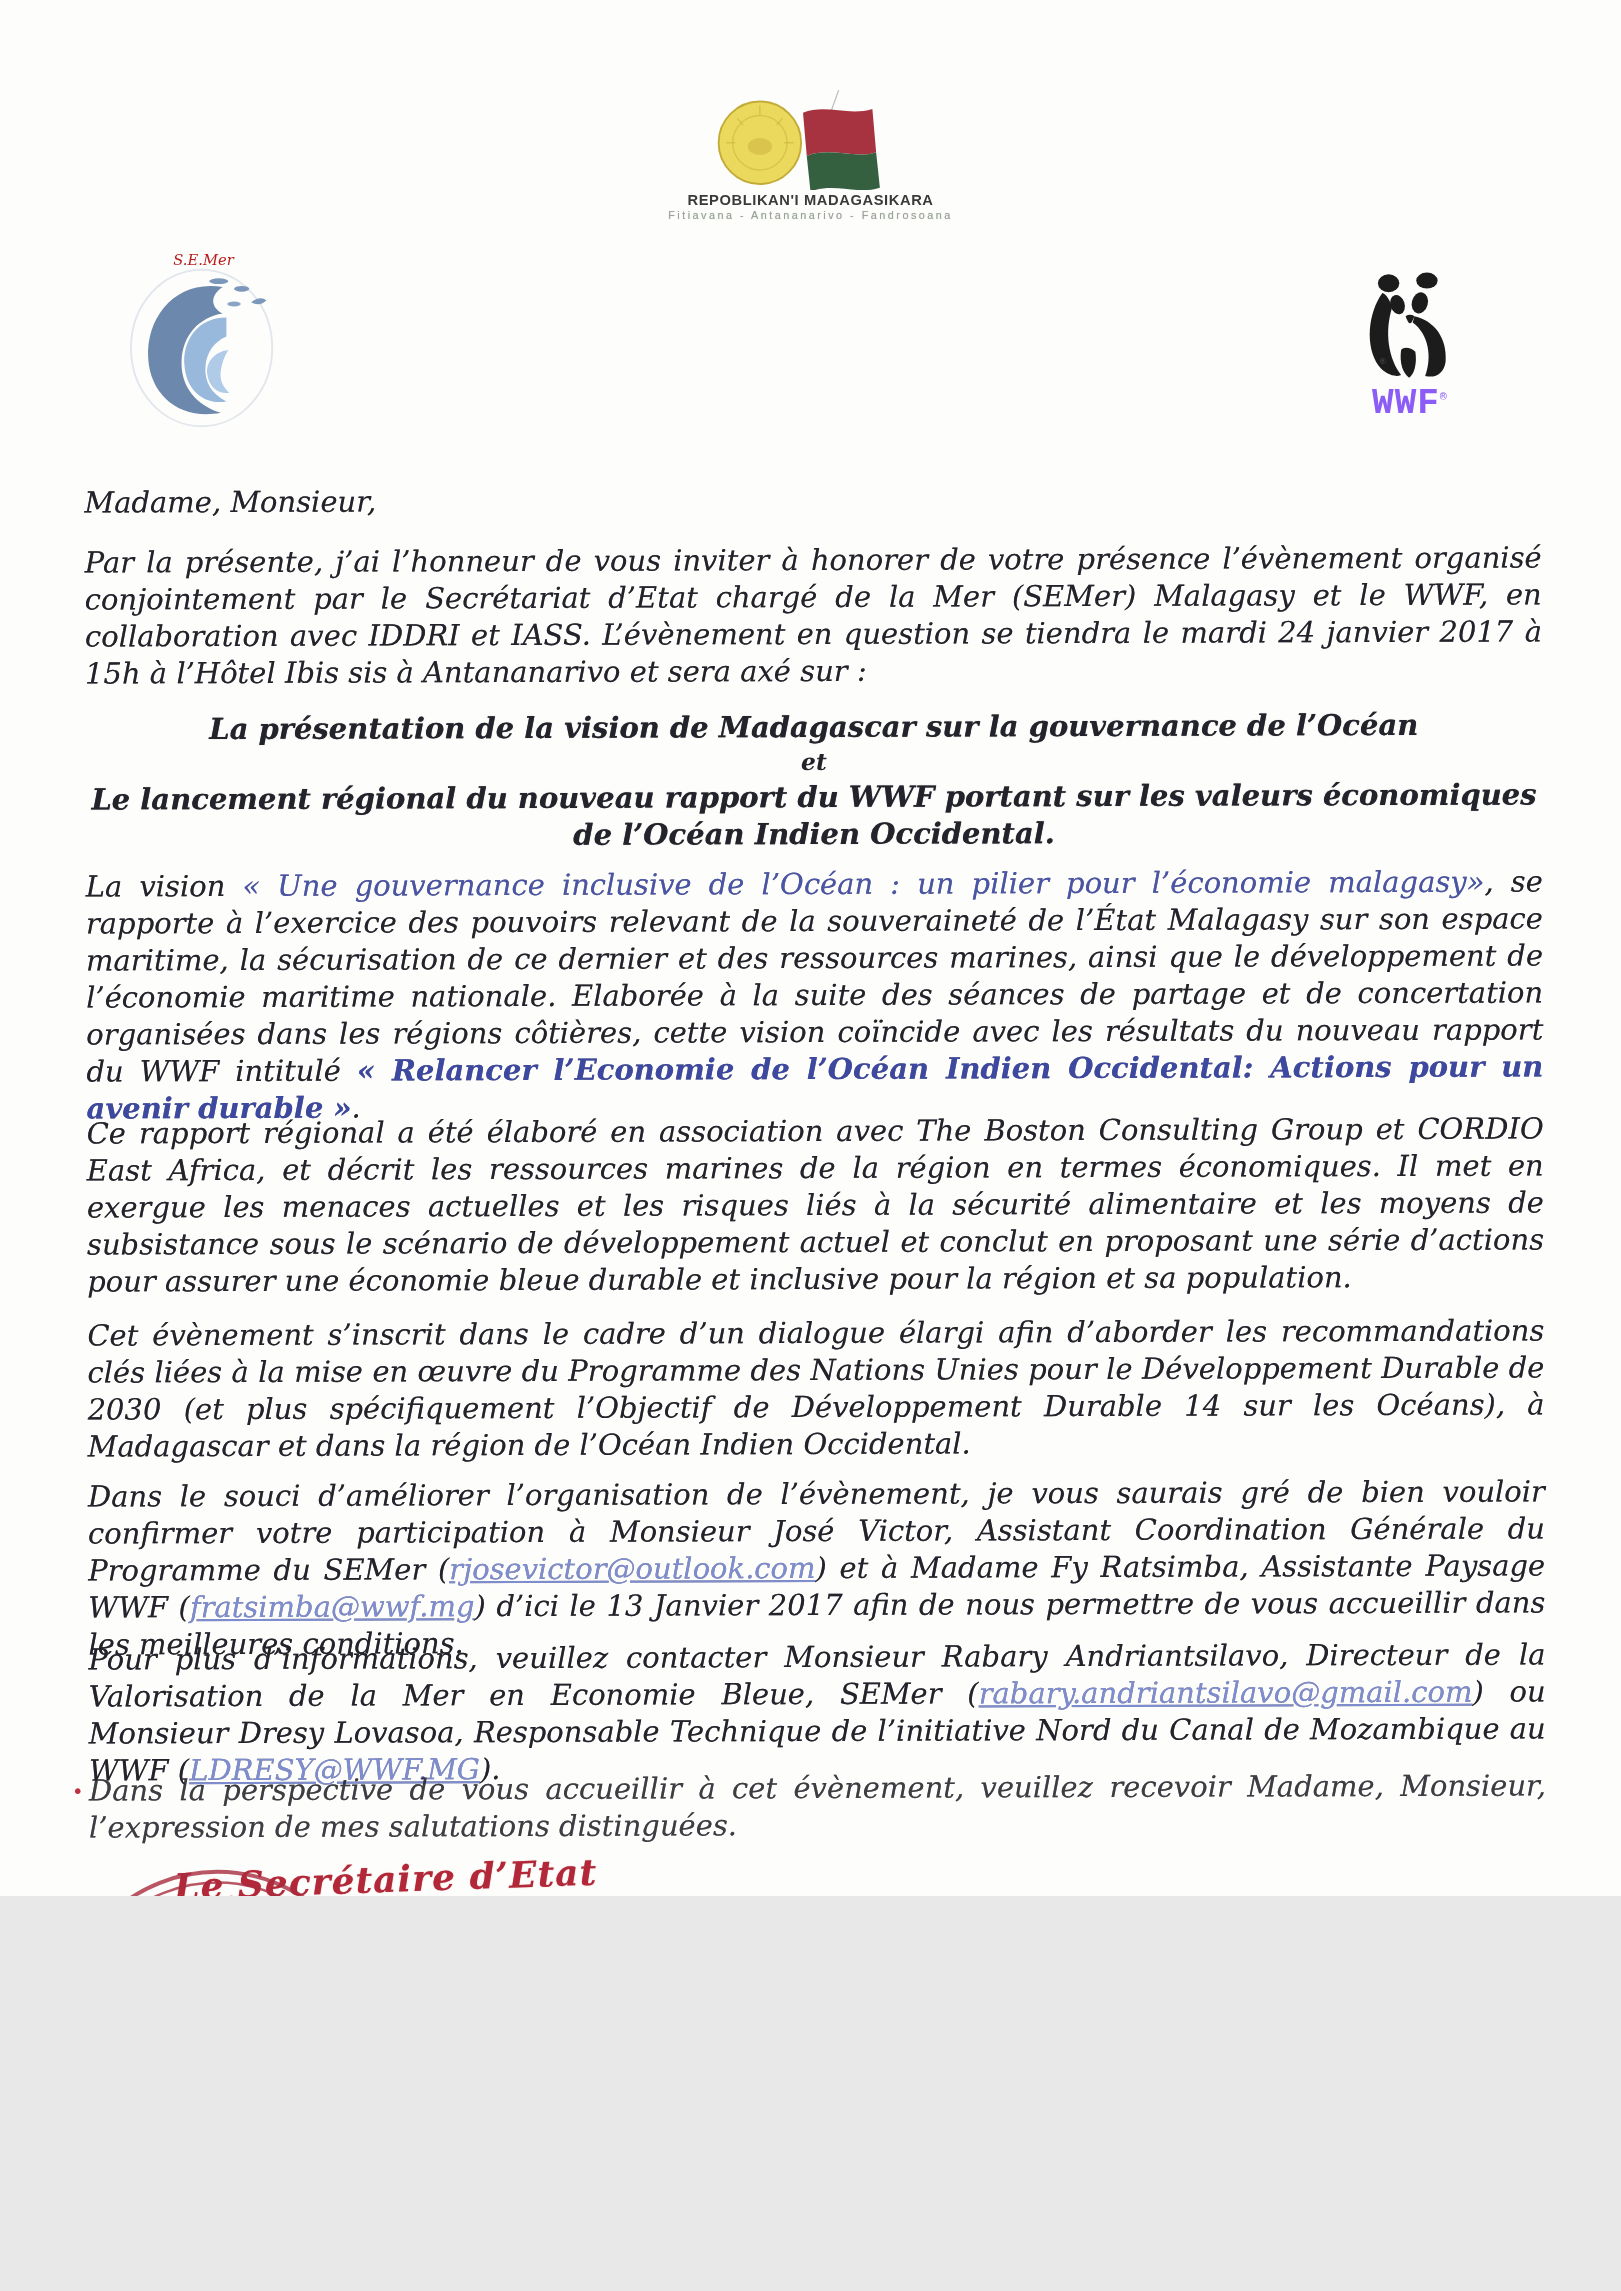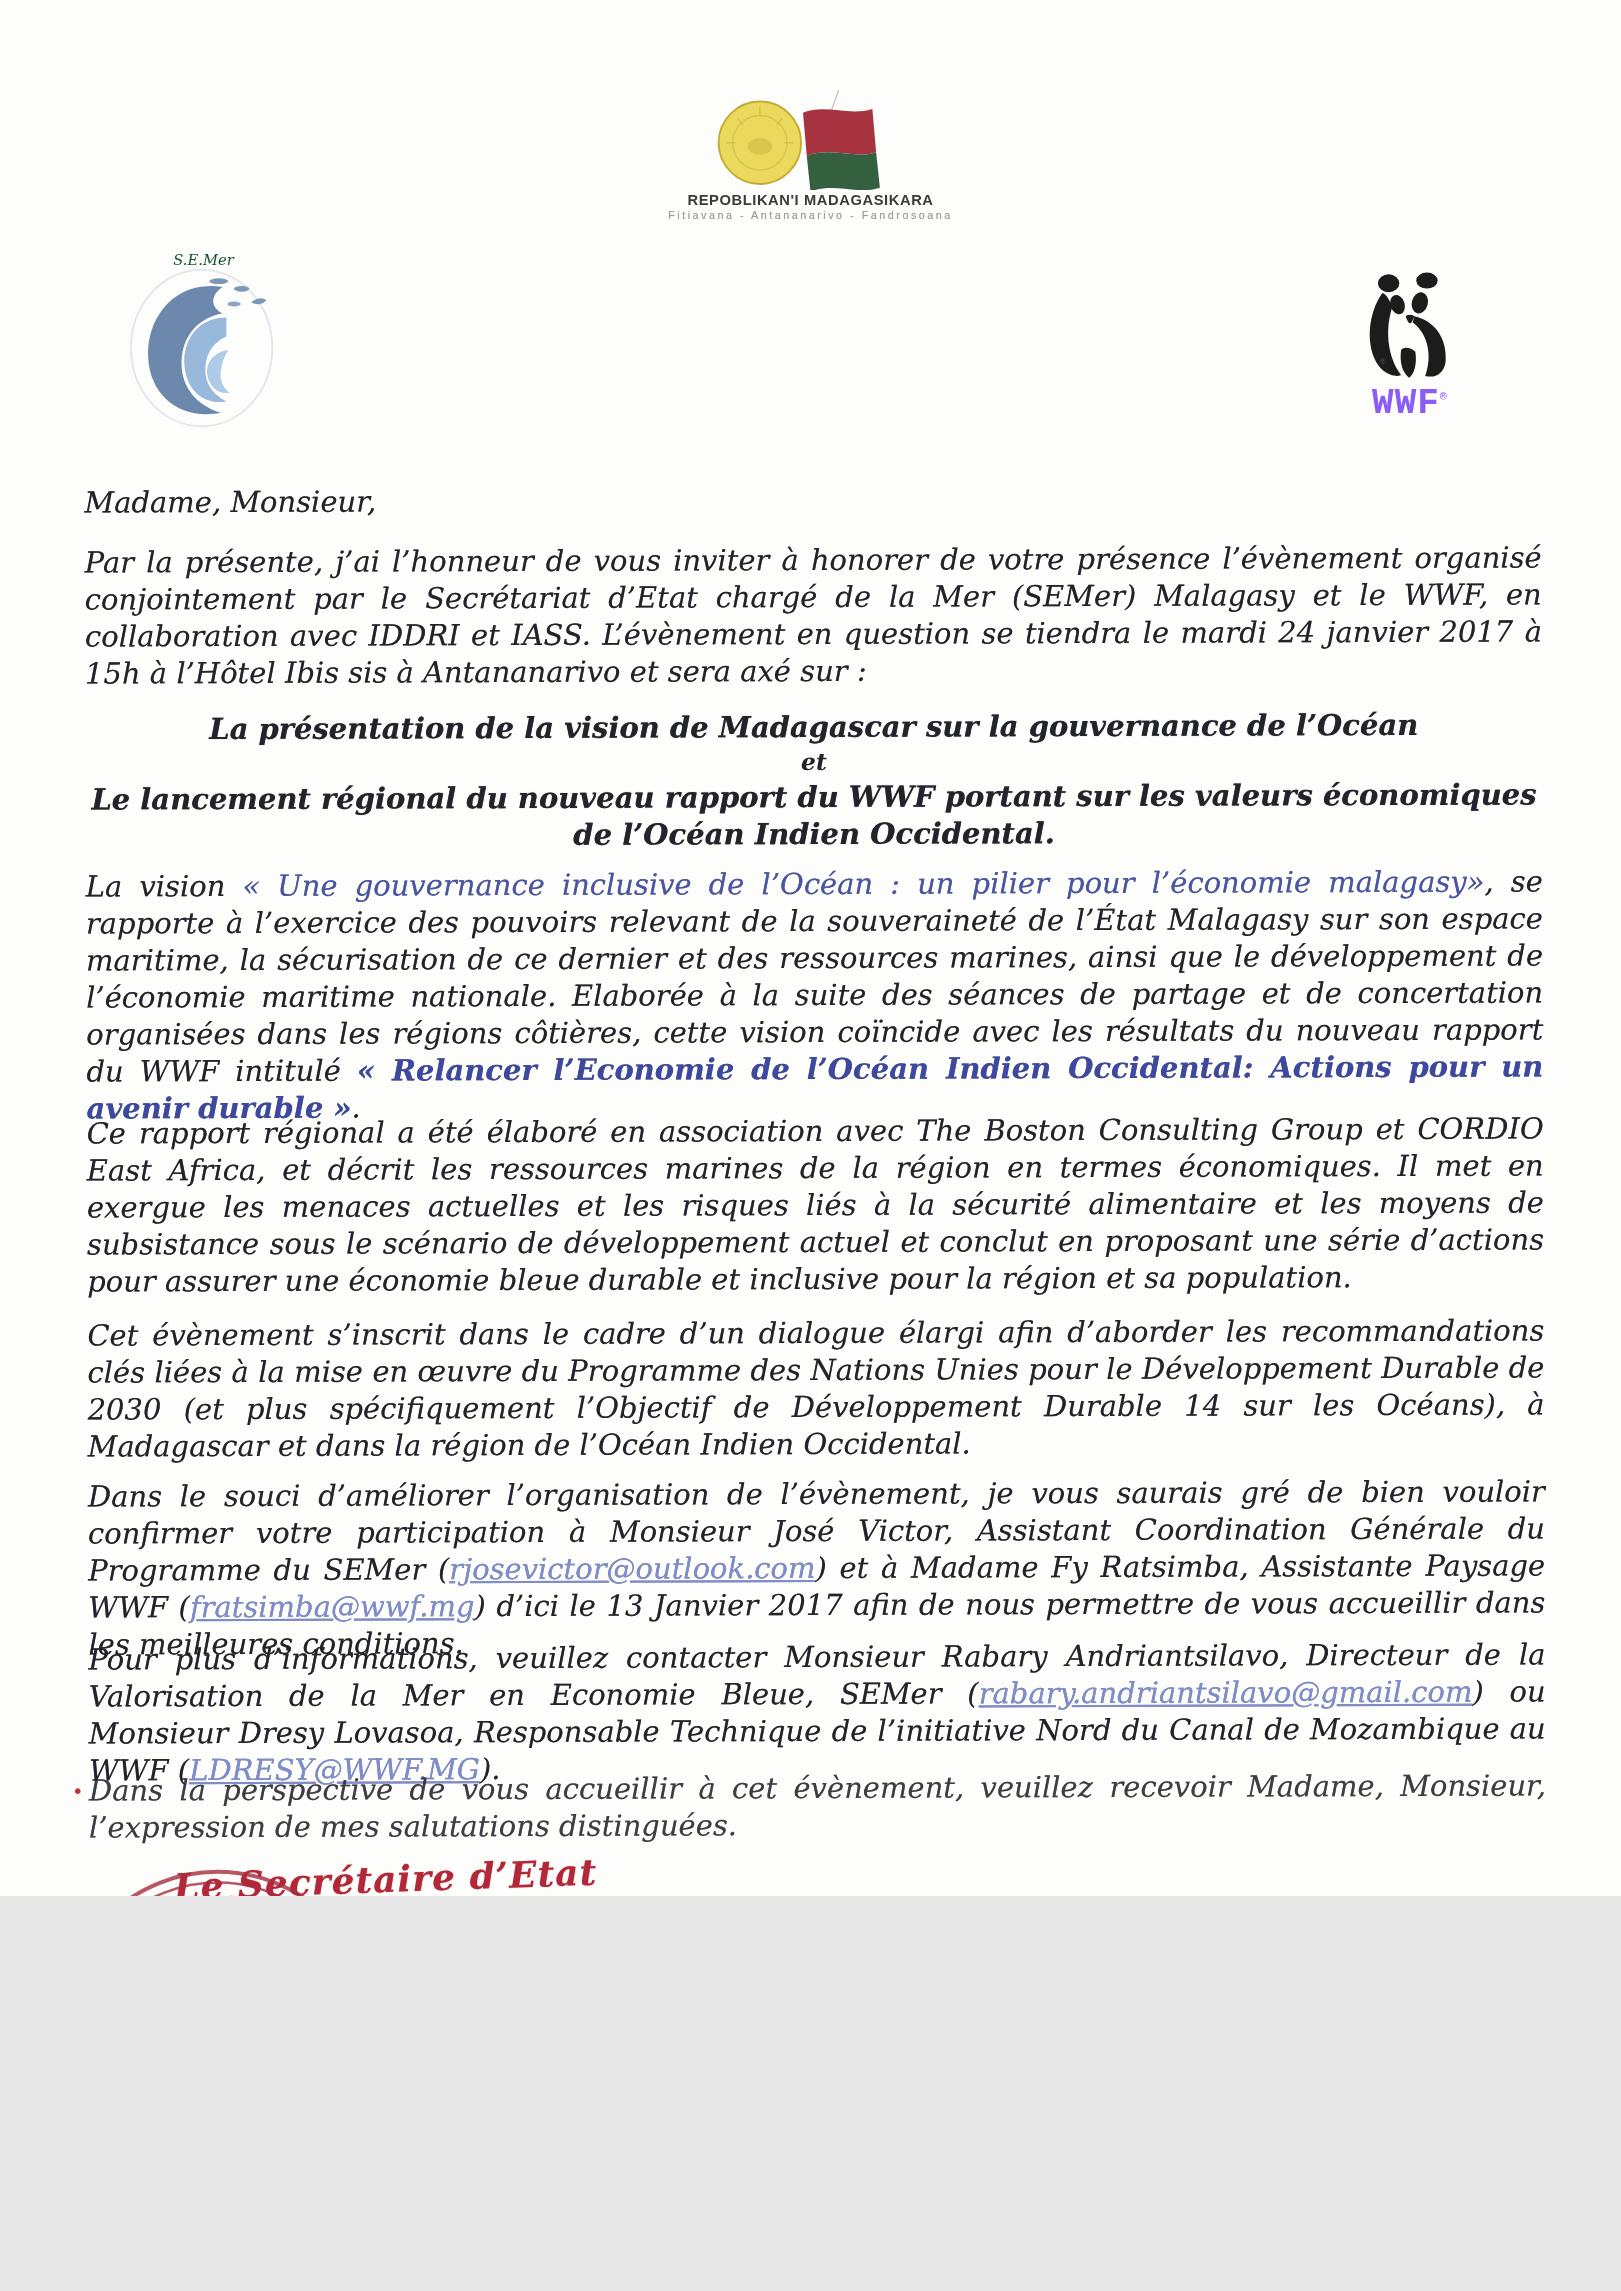--- a/index.html
+++ b/index.html
@@ -14,21 +14,21 @@
   .emblem-caption{
     font-family:"Liberation Sans", sans-serif; font-weight:700; font-size:14.7px;
     letter-spacing:0.6px; color:#3a3a38; margin-top:2px;
   }
   .emblem-motto{
     font-family:"Liberation Sans", sans-serif; font-size:10.8px; letter-spacing:2.5px;
     color:#8a9488; opacity:.85; margin-top:1px; text-shadow:0 0 1px #aab4a8;
   }
   
   .semer{position:absolute; left:120px; top:251px; width:167px; text-align:center;}
-  .semer-label{font-style:italic; font-size:14.7px; color:#14532d; margin-bottom:-3.9px;}
+  .semer-label{font-style:italic; font-size:14.7px; color:#b91c1c; margin-bottom:-3.9px;}
   .title-wrap{position:absolute; left:0; top:304px; width:100%; text-align:center;}
   .title{
     font-style:italic; font-weight:600; font-size:59px; letter-spacing:7.8px;
     color:#4d6888; text-shadow:1px 1px 1px rgba(70,95,125,.35);
   }
   .title.reflection{
     transform:scaleY(-.55); transform-origin:top; margin-top:-13.7px;
     opacity:.10; filter:blur(2px);
   }
   .wwf{position:absolute; left:1351px; top:271px; width:118px; text-align:center;}

